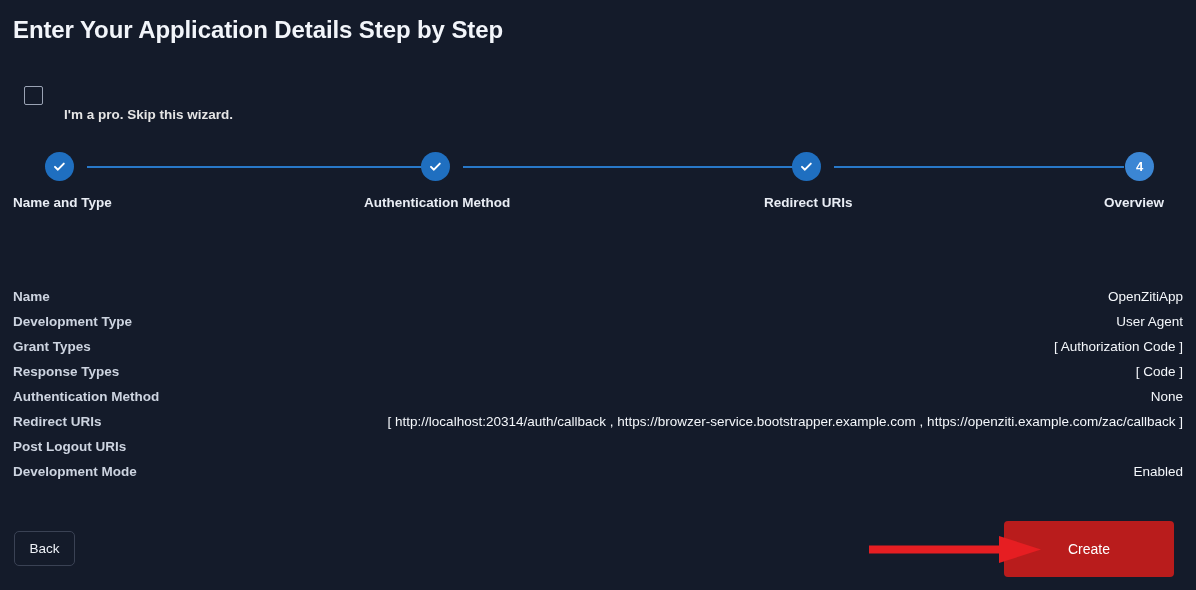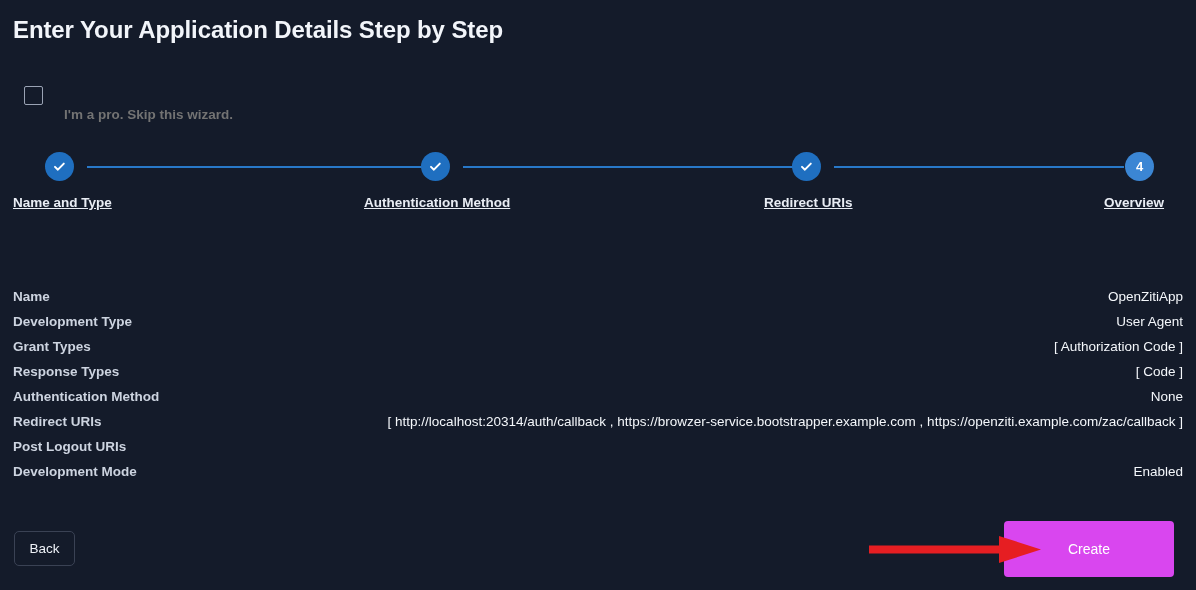--- a/index.html
+++ b/index.html
@@ -44,21 +44,21 @@
     height: 19px;
     border: 1.6px solid #9aa3b4;
     border-radius: 2px;
     background: transparent;
     flex: none;
   }
   .skip-label {
     margin-left: 21px;
     font-size: 13.5px;
     font-weight: 700;
-    color: #737373;
+    color: #e5e5e5;
     white-space: nowrap;
     margin-top: 38px;
   }
 
   
   .stepper {
     position: absolute;
     left: 13px;
     top: 152px;
     width: 1170px;
@@ -103,21 +103,20 @@
     width: 1170px;
     height: 20px;
   }
   .step-label {
     position: absolute;
     font-size: 13.5px;
     font-weight: 700;
     color: #e9edf4;
     white-space: nowrap;
     top: 0;
-    text-decoration: underline;
   }
 
   
   .summary-heading {
     position: absolute;
     left: 13px;
     top: 255px;
     font-size: 16px;
     font-weight: 700;
     letter-spacing: 0.1px;
@@ -166,21 +165,21 @@
     cursor: pointer;
   }
   .btn-create {
     position: absolute;
     left: 1004px;
     top: 521px;
     width: 170px;
     height: 56px;
     border: none;
     border-radius: 4px;
-    background: #d946ef;
+    background: #b91c1c;
     color: #ffffff;
     font-family: "Liberation Sans", sans-serif;
     font-size: 14px;
     font-weight: 400;
     cursor: pointer;
   }
 
   
   .arrow {
     position: absolute;

